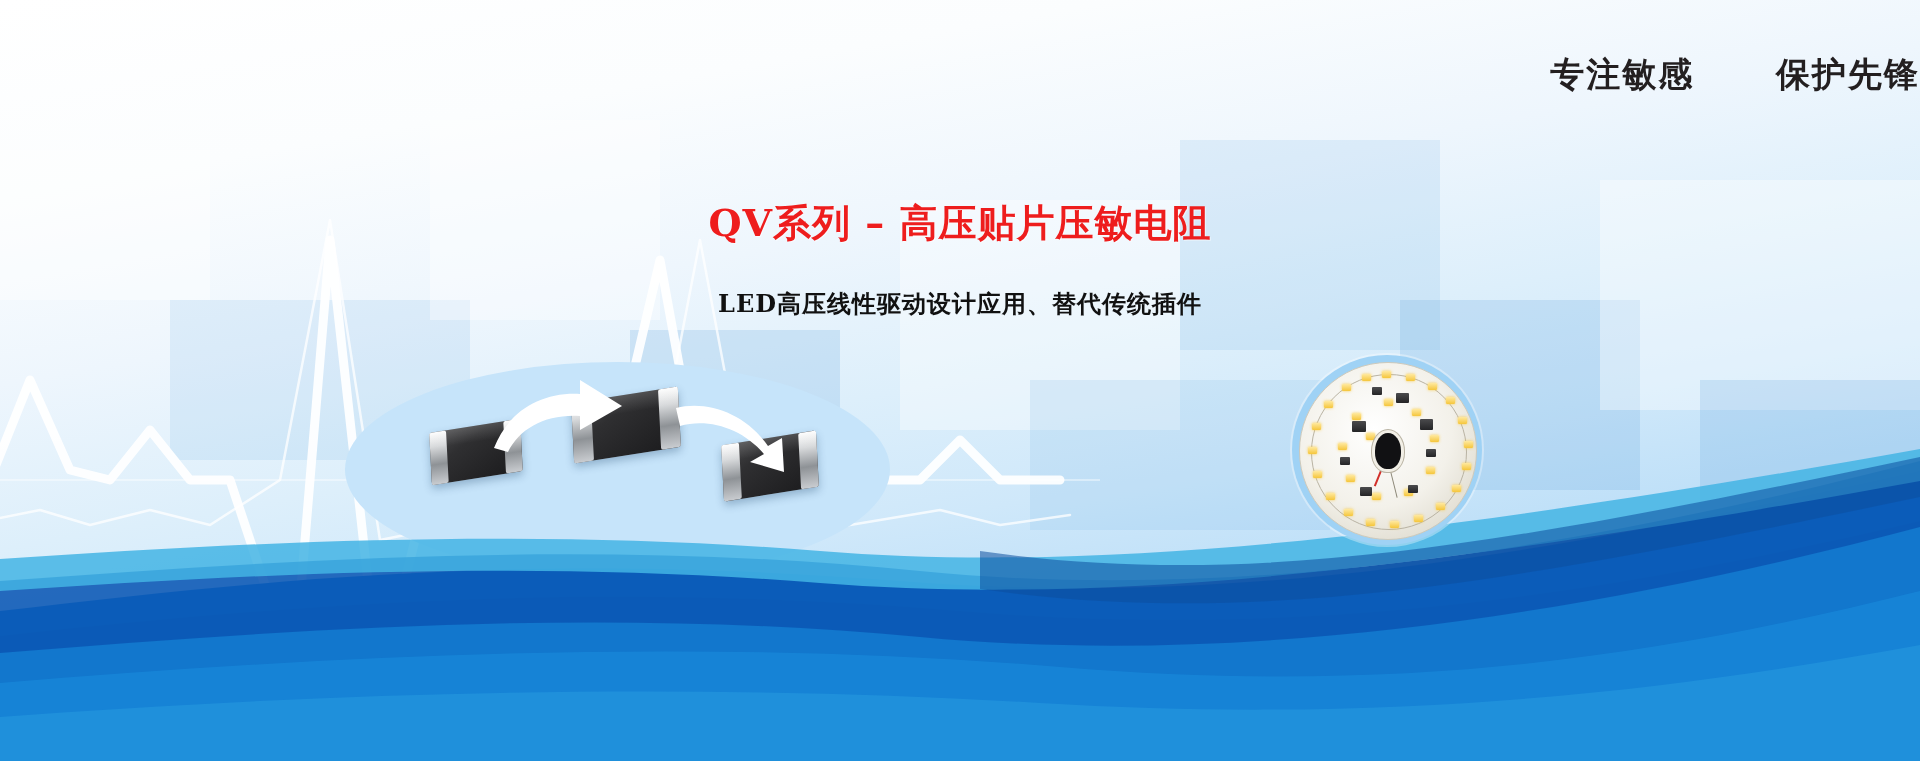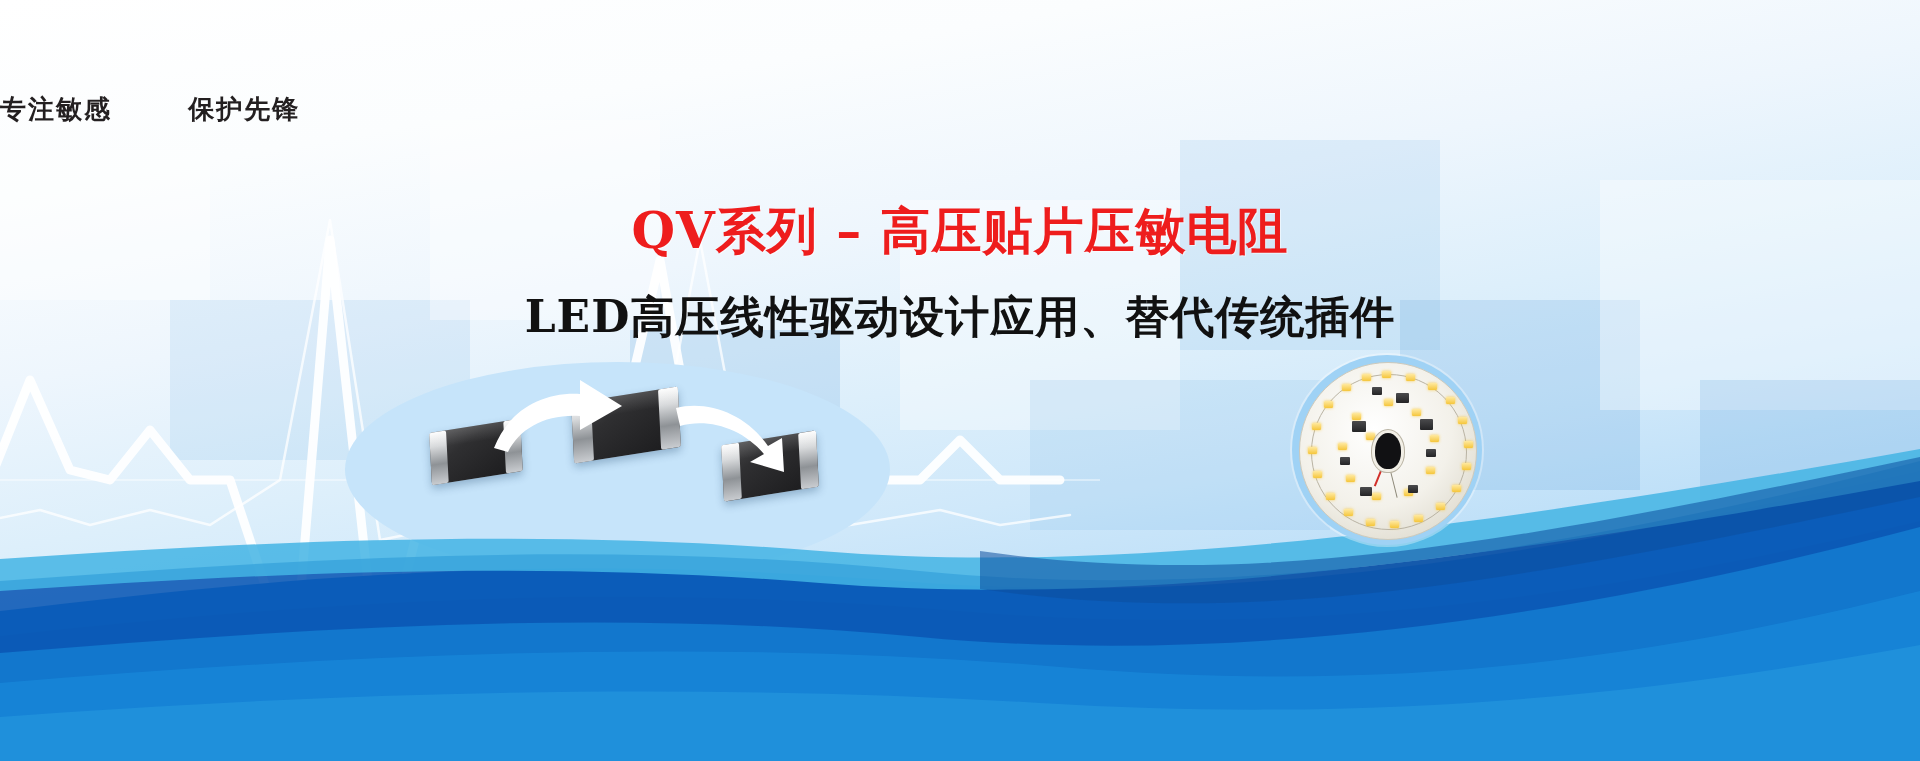--- a/index.html
+++ b/index.html
@@ -68,52 +68,51 @@
     width: 1920px;
     height: 330px;
   }
 
   
   .tagline {
     position: absolute;
     left: 0;
     top: 52px;
     width: 1920px;
-    text-align: left;
+    text-align: right;
     font-family: "DejaVu Serif", "Liberation Serif", serif;
-    font-size: 26px;
+    font-size: 34px;
     font-weight: 700;
     color: #231f20;
     letter-spacing: 2px;
-    margin-top: 40px;
   }
   .tagline .gap { display: inline-block; width: 54px; }
 
   .headline {
     position: absolute;
     left: 0;
     top: 198px;
     width: 1920px;
     text-align: center;
     font-family: "DejaVu Serif", "Liberation Serif", serif;
-    font-size: 50px;
+    font-size: 38px;
     font-weight: 700;
     color: #ee1d1d;
     letter-spacing: 1px;
     text-shadow: 1px 1px 0 rgba(255,255,255,0.55);
   }
 
   .subhead {
     position: absolute;
     left: 0;
     top: 288px;
     width: 1920px;
     text-align: center;
     font-family: "DejaVu Serif", "Liberation Serif", serif;
-    font-size: 44px;
+    font-size: 24px;
     font-weight: 700;
     color: #111111;
     letter-spacing: 1px;
   }
 
   .footnote {
     position: absolute;
     right: 84px;
     top: 680px;
     font-family: "DejaVu Serif", "Liberation Serif", serif;

